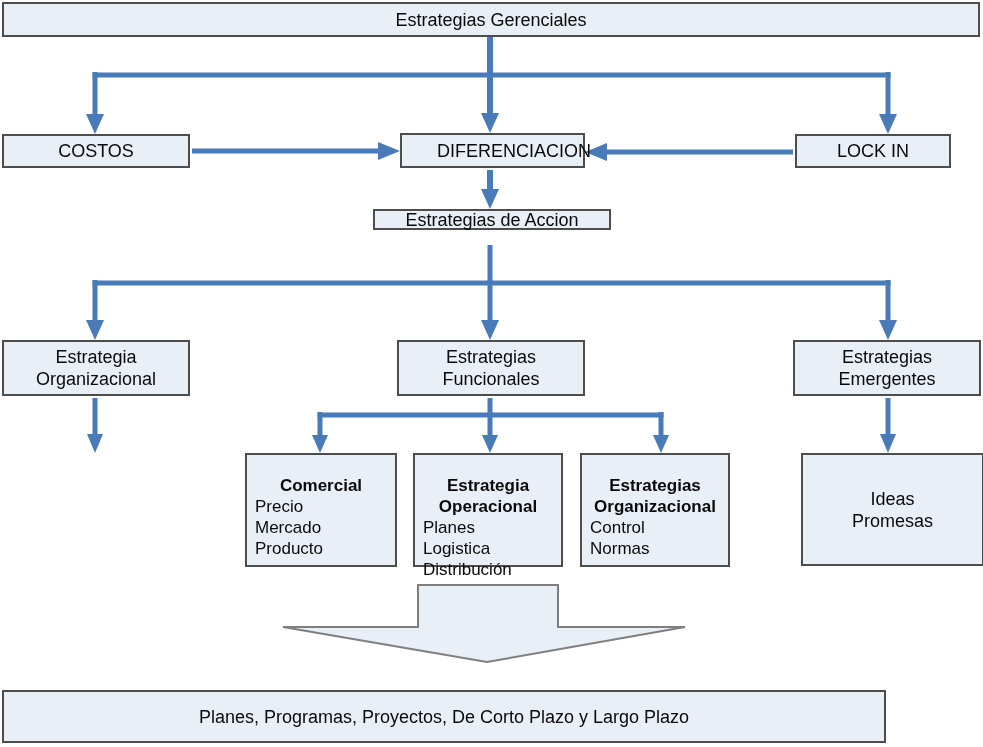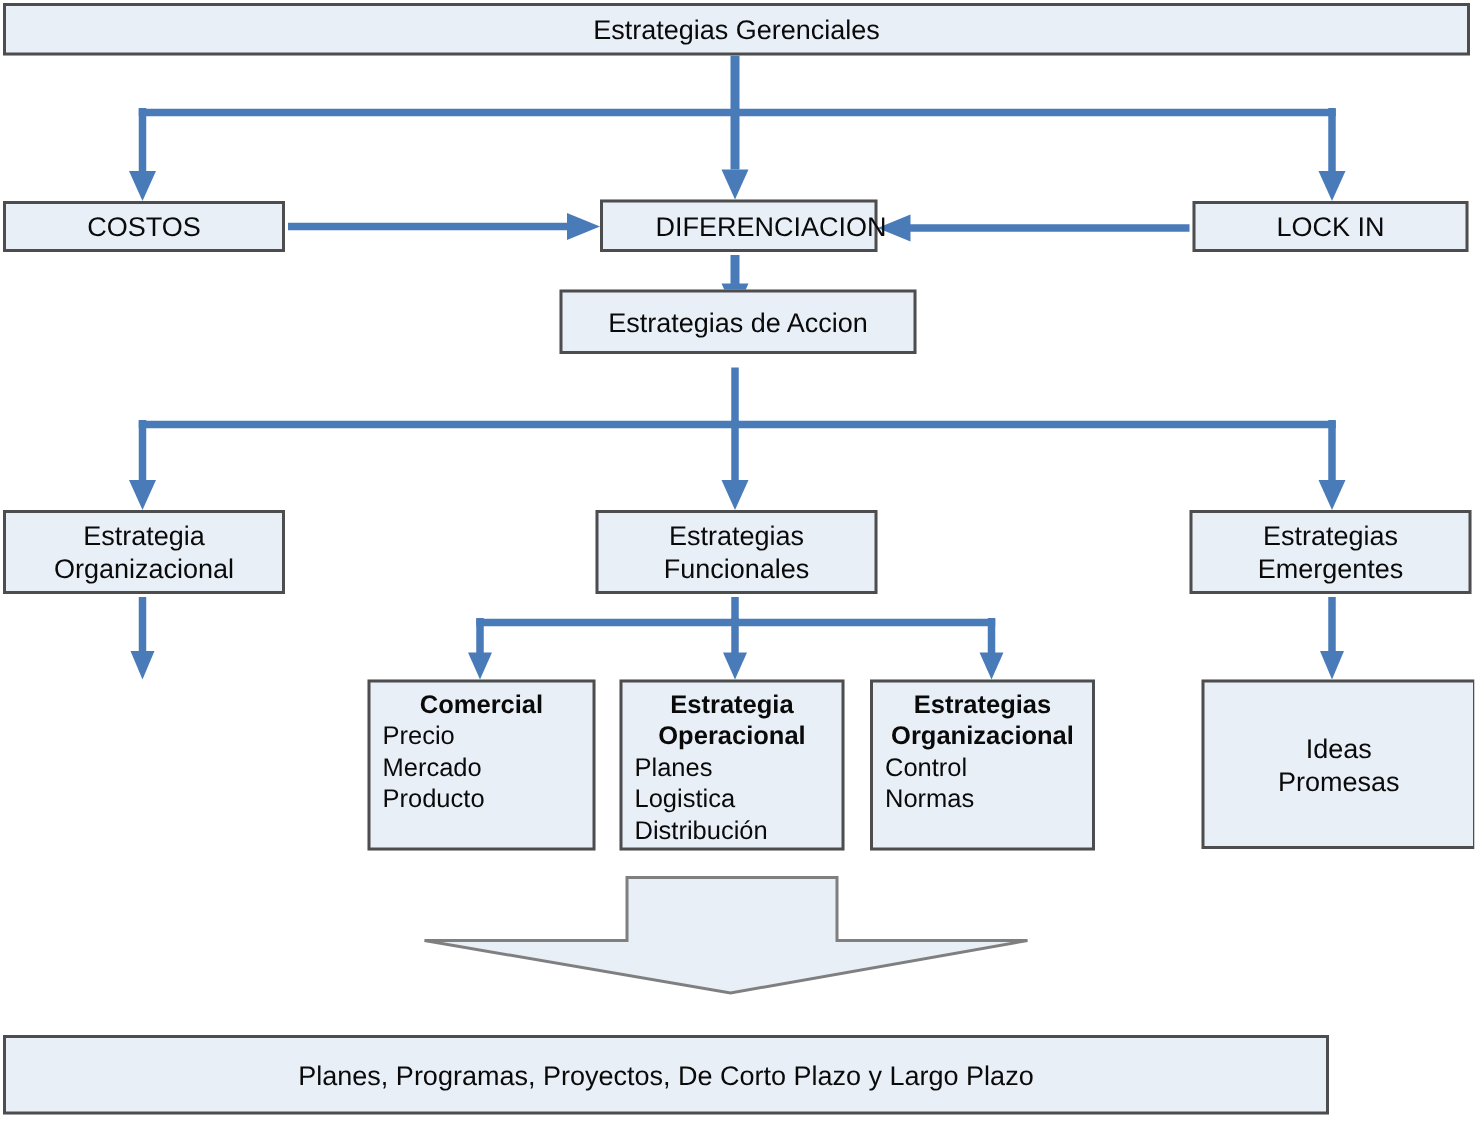--- a/index.html
+++ b/index.html
@@ -22,21 +22,21 @@
     align-items: center;
     justify-content: center;
     text-align: center;
     font-size: 18px;
     line-height: 22px;
   }
   .detail {
     justify-content: flex-start;
     align-items: stretch;
     text-align: left;
-    padding: 4px 8px;
+    padding: 20px 8px;
     font-size: 17px;
     line-height: 21px;
   }
   .detail .hdr { font-weight: bold; text-align: center; }
   .detail .item { text-align: left; }
   #connectors { position: absolute; left: 0; top: 0; }
   .cline { stroke: #4a7bb9; fill: none; }
   .w6 { stroke-width: 6px; }
   .w5 { stroke-width: 5px; }
   .head { fill: #4a7bb9; stroke: none; }
@@ -97,25 +97,25 @@
   <div class="box" style="left:2px; top:134px; width:188px; height:34px;">
     <div>COSTOS</div>
   </div>
 
   <div class="box" style="left:2px; top:2px; width:978px; height:35px;">
     <div>Estrategias Gerenciales</div>
   </div>
   <div class="box" style="left:400px; top:133px; width:185px; height:35px;padding-left:43px;">
     <div>DIFERENCIACION</div>
   </div>
-  <div class="box" style="left:795px; top:134px; width:184px; height:34px;text-align:center;">
+  <div class="box" style="left:795px; top:134px; width:156px; height:34px;text-align:center;">
     <div>LOCK IN</div>
   </div>
 
-  <div class="box" style="left:373px; top:193px; width:238px; height:43px;">
+  <div class="box" style="left:373px; top:209px; width:238px; height:21px;">
     <div>Estrategias de Accion</div>
   </div>
 
   <div class="box" style="left:2px; top:340px; width:188px; height:56px;">
     <div>Estrategia</div>
     <div>Organizacional</div>
   </div>
   <div class="box" style="left:397px; top:340px; width:188px; height:56px;">
     <div>Estrategias</div>
     <div>Funcionales</div>

